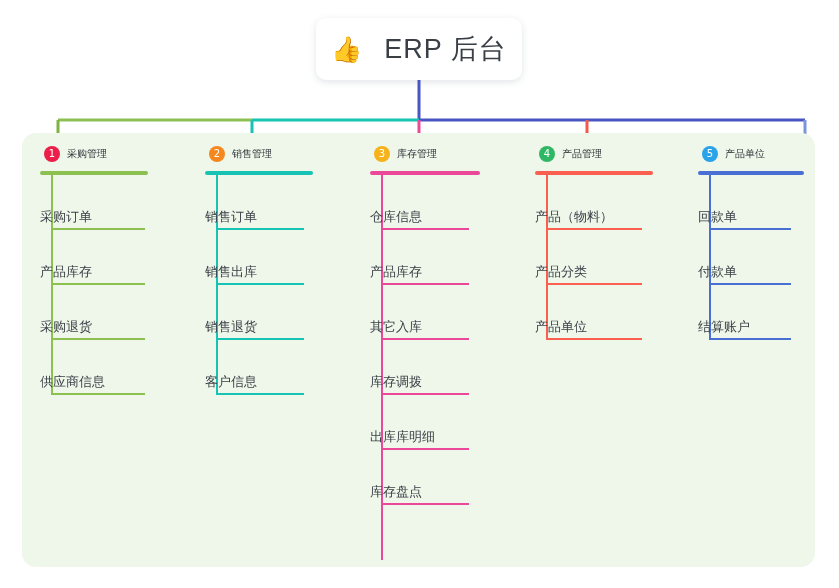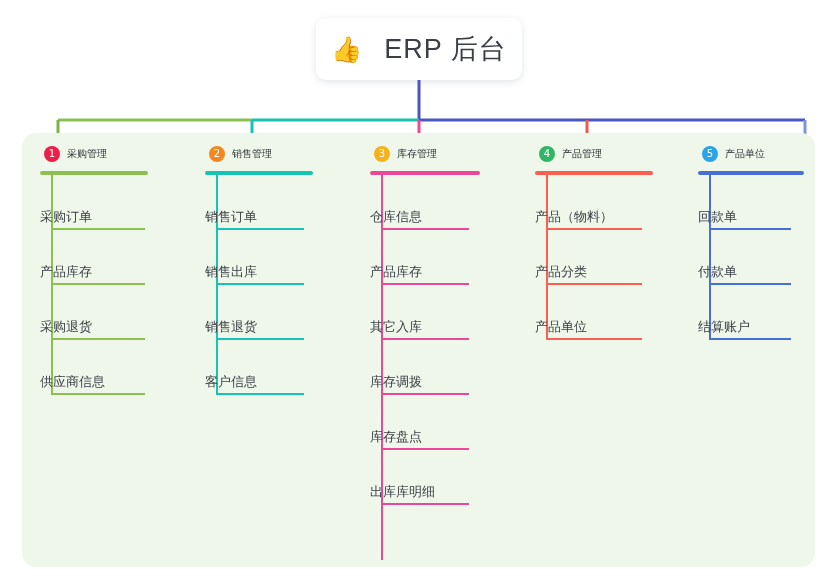--- a/index.html
+++ b/index.html
@@ -158,25 +158,25 @@
           </div>
           <div class="item">
             <span class="item-label">其它入库</span>
             <div class="item-rule" style="background: rgb(236, 72, 153); width: 88px;"></div>
           </div>
           <div class="item">
             <span class="item-label">库存调拨</span>
             <div class="item-rule" style="background: rgb(236, 72, 153); width: 88px;"></div>
           </div>
           <div class="item">
+            <span class="item-label">出库库明细</span>
+            <div class="item-rule" style="background: rgb(236, 72, 153); width: 88px;"></div>
+          </div>
+          <div class="item">
             <span class="item-label">库存盘点</span>
-            <div class="item-rule" style="background: rgb(236, 72, 153); width: 88px;"></div>
-          </div>
-          <div class="item">
-            <span class="item-label">出库库明细</span>
             <div class="item-rule" style="background: rgb(236, 72, 153); width: 88px;"></div>
           </div>
         </div>
       </div>
       <div class="col" style="left: 535px; width: 118px;">
         <div class="col-head">
           <span class="badge" style="background: rgb(47, 183, 101);">4</span>
           <span class="col-name">产品管理</span>
         </div>
         <div class="head-rule" style="background: rgb(250, 95, 79); width: 118px;"></div>

